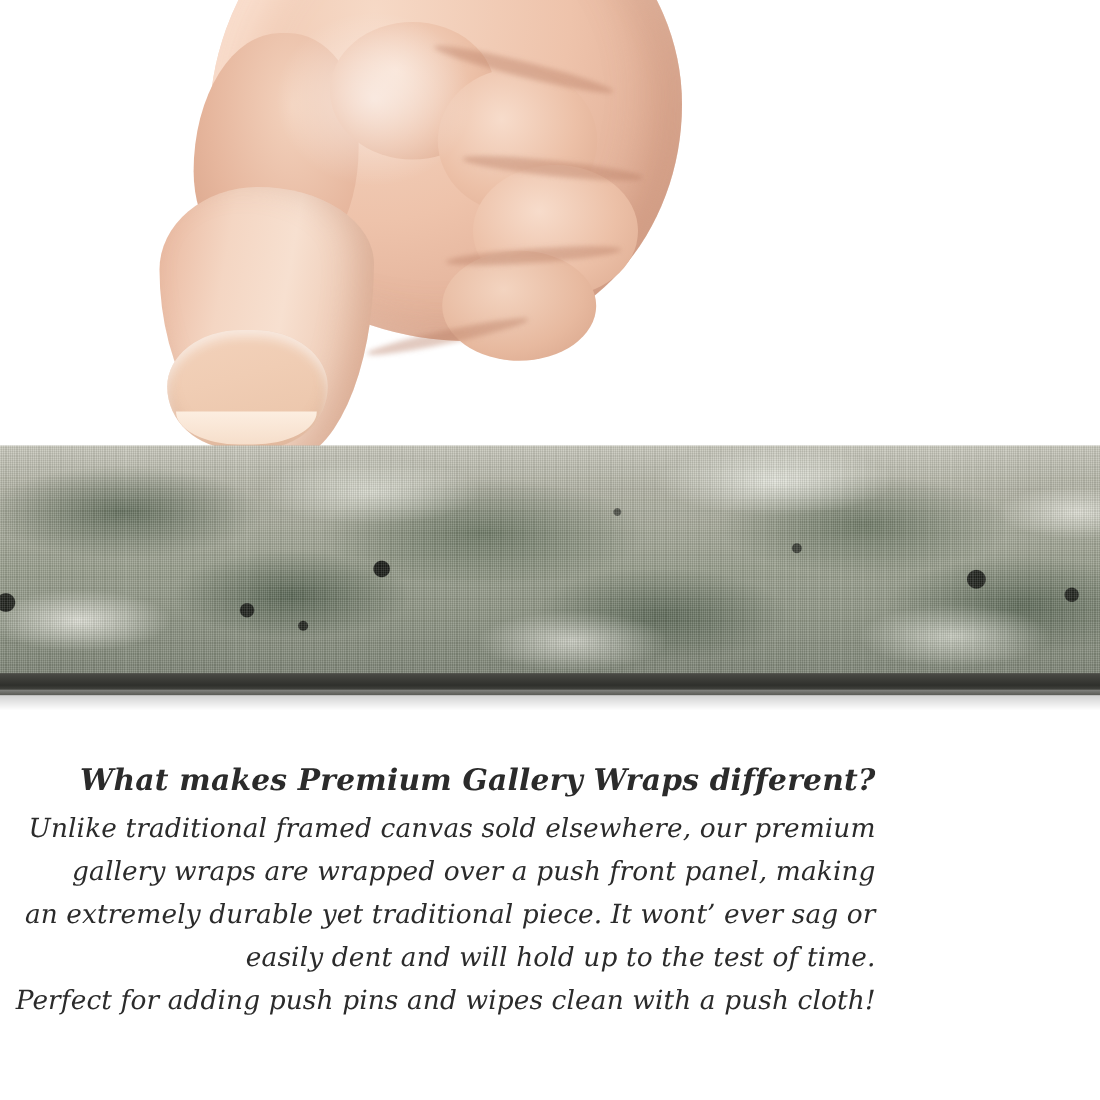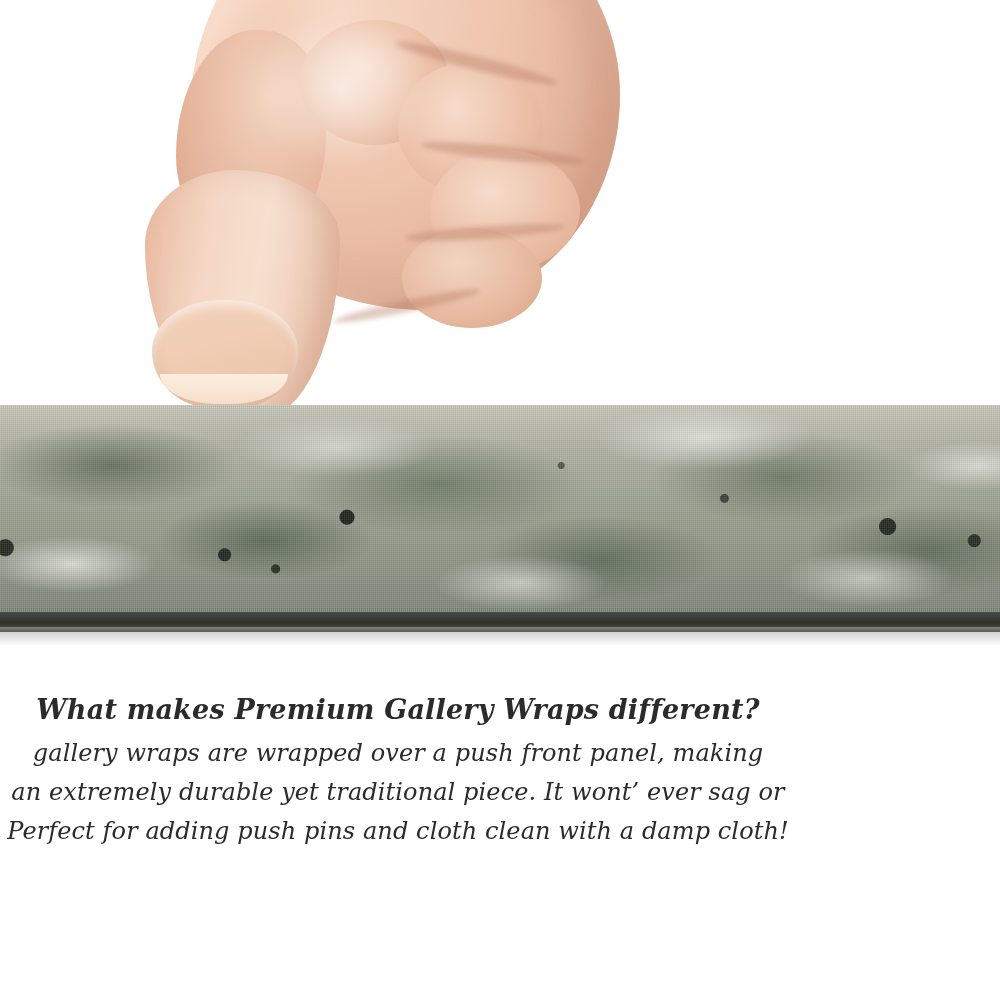--- a/index.html
+++ b/index.html
@@ -195,21 +195,21 @@
     height: 14px;
     background: linear-gradient(180deg, rgba(0,0,0,.18), rgba(0,0,0,0));
   }
 
   
   .caption {
     position: absolute;
     left: 0;
     top: 690px;
     width: 796px;
-    text-align: center;
+    text-align: right;
     font-family: "DejaVu Serif", serif;
     color: #2b2b2b;
   }
   .caption-heading {
     font-style: italic;
     font-weight: bold;
     font-size: 27px;
     line-height: 40px;
     letter-spacing: .2px;
     margin-bottom: 4px;
@@ -245,18 +245,20 @@
     <div class="band-tex tex-a"></div>
     <div class="band-tex tex-b"></div>
     <div class="band-tex tex-d"></div>
     <div class="band-tex tex-c"></div>
   </div>
   <div class="band-edge"></div>
   <div class="band-shadow"></div>
 
   <div class="caption">
     <div class="caption-heading">What makes Premium Gallery Wraps different?</div>
+    <div class="caption-line">Unlike traditional framed canvas sold elsewhere, our premium</div>
     <div class="caption-line">gallery wraps are wrapped over a push front panel, making</div>
     <div class="caption-line">an extremely durable yet traditional piece. It wont’ ever sag or</div>
-    <div class="caption-line">Perfect for adding push pins and cloth clean with a damp cloth!</div>
+    <div class="caption-line">easily dent and will hold up to the test of time.</div>
+    <div class="caption-line">Perfect for adding push pins and wipes clean with a push cloth!</div>
   </div>
 
 </div>
 
 </body></html>

